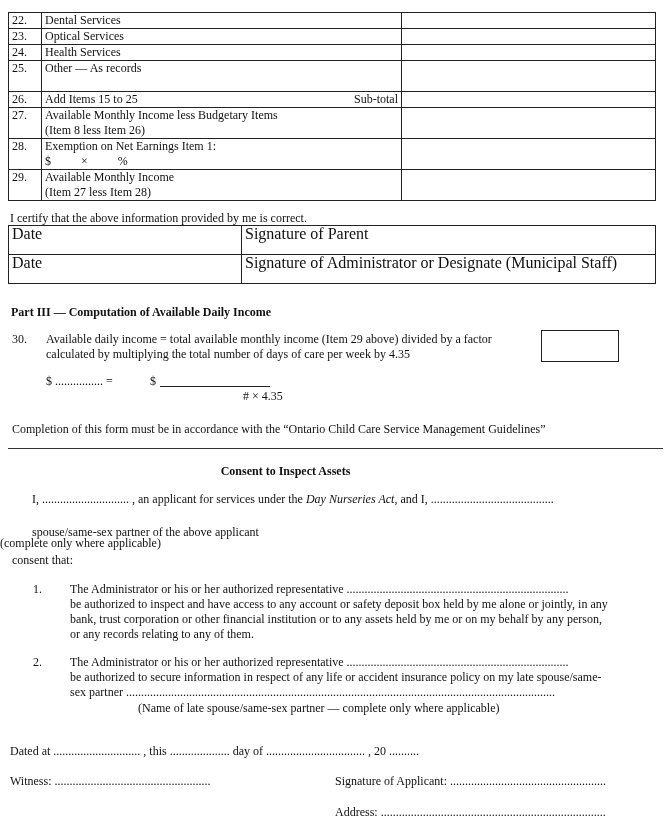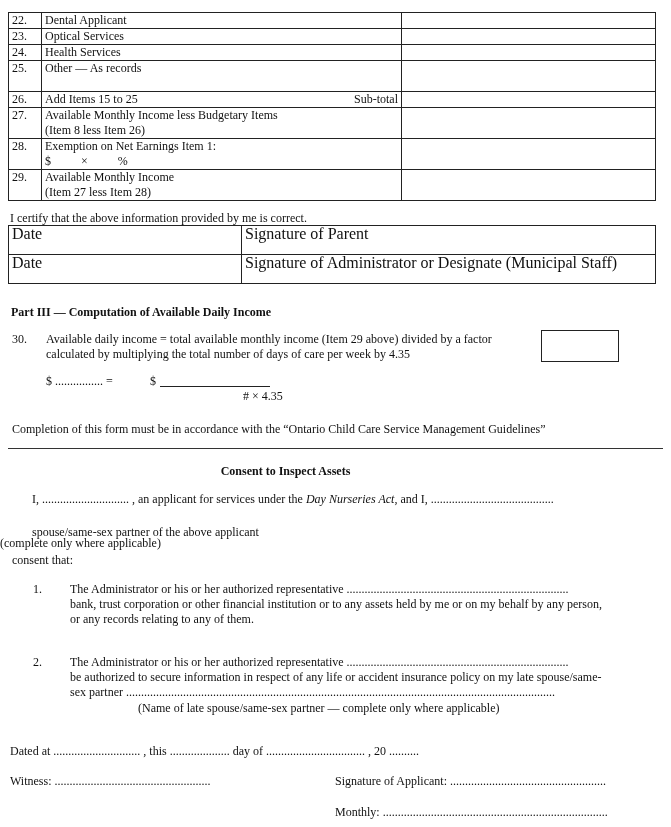--- a/index.html
+++ b/index.html
@@ -34,21 +34,21 @@
   .frac-line { position: absolute; left: 160px; top: 386px; width: 110px; border-top: 1px solid #222; }
   .ital { font-style: italic; }
 </style>
 </head>
 <body>
 
 <table class="budget">
   <tbody>
       <tr>
     <td class="num">22.</td>
-    <td class="desc">Dental Applicant</td>
+    <td class="desc">Dental Services</td>
     <td class="val"></td>
   </tr>
   <tr>
     <td class="num">23.</td>
     <td class="desc">Optical Services</td>
     <td class="val"></td>
   </tr>
   <tr>
     <td class="num">24.</td>
     <td class="desc">Health Services</td>
@@ -125,28 +125,29 @@
 <div class="abs" style="left:32px; top:492px; white-space:nowrap;">
   <span>I, ............................. , an applicant for services under the </span><span class="ital">Day Nurseries Act</span><span>, and I, .........................................</span>
 </div>
 <div class="abs" style="left:0; width:655px; text-align:left; top:536px;">(complete only where applicable)</div>
 <div class="abs" style="left:32px; top:525px;">spouse/same-sex partner of the above applicant</div>
 <div class="abs" style="left:12px; top:553px;">consent that:</div>
 
 <div class="abs" style="left:33px; top:582px;">1.</div>
 <div class="abs" style="left:70px; top:582px; width:590px; line-height:15px;">
   <div style="white-space:nowrap; overflow:hidden;">The Administrator or his or her authorized representative ..........................................................................</div>
+  <div style="white-space:nowrap;">be authorized to inspect and have access to any account or safety deposit box held by me alone or jointly, in any</div>
   <div style="white-space:nowrap;">bank, trust corporation or other financial institution or to any assets held by me or on my behalf by any person,</div>
   <div style="white-space:nowrap;">or any records relating to any of them.</div>
 </div>
 
 <div class="abs" style="left:33px; top:655px;">2.</div>
 <div class="abs" style="left:70px; top:655px; width:590px; line-height:15px;">
   <div style="white-space:nowrap; overflow:hidden;">The Administrator or his or her authorized representative ..........................................................................</div>
   <div style="white-space:nowrap;">be authorized to secure information in respect of any life or accident insurance policy on my late spouse/same-</div>
   <div style="white-space:nowrap; overflow:hidden;">sex partner ...............................................................................................................................................</div>
 </div>
 <div class="abs" style="left:138px; top:701px;">(Name of late spouse/same-sex partner — complete only where applicable)</div>
 
 <div class="abs" style="left:10px; top:744px; white-space:nowrap;">Dated at ............................. , this .................... day of ................................. , 20 ..........</div>
 <div class="abs" style="left:10px; top:774px; white-space:nowrap;">Witness:  ....................................................</div>
 <div class="abs" style="left:335px; top:774px; white-space:nowrap;">Signature of Applicant:  ....................................................</div>
-<div class="abs" style="left:335px; top:805px; white-space:nowrap;">Monthly:  ...........................................................................</div>
+<div class="abs" style="left:335px; top:805px; white-space:nowrap;">Address:  ...........................................................................</div>
 
 </body></html>

